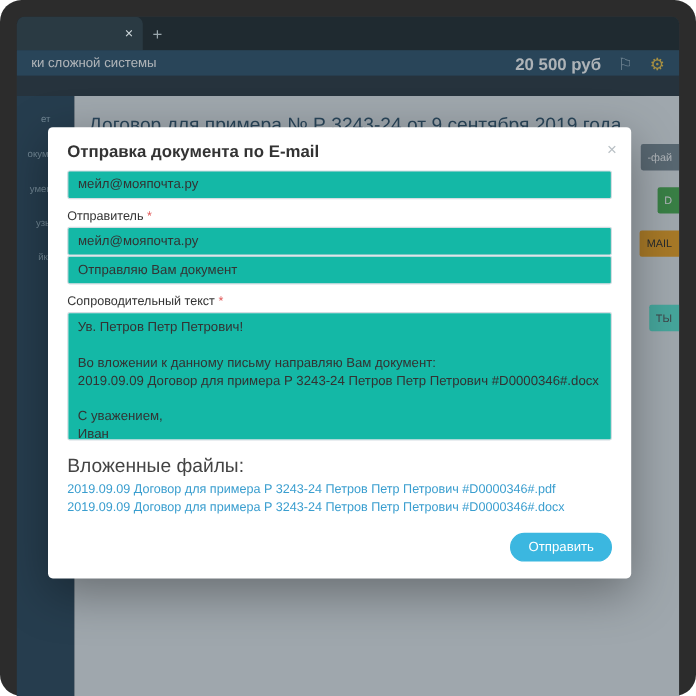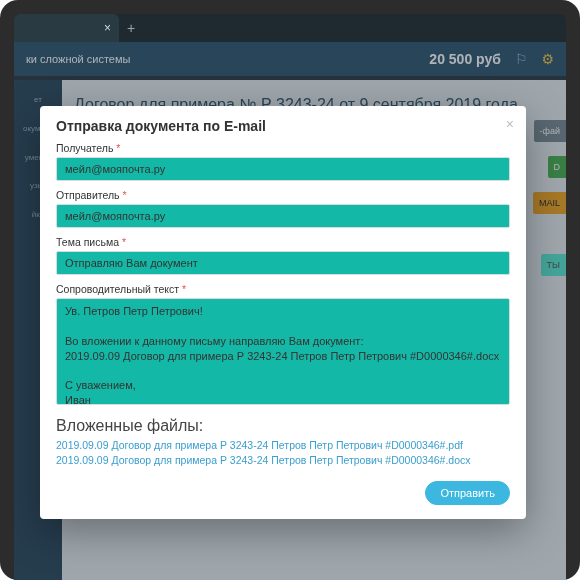--- a/index.html
+++ b/index.html
@@ -35,21 +35,21 @@
     justify-content: flex-end;
     padding-right: 8px;
     border-radius: 6px 6px 0 0;
     margin-left: 0;
   }
   .btab .x { color: #cfd8dc; font-size: 12px; }
   .addtab { color: #9aa7ad; margin-left: 8px; font-size: 14px; }
 
   
   .app-header {
-    height: 34px;
+    height: 21px;
     background: #33566f;
     color: #fff;
     display: flex;
     align-items: center;
     padding: 0 12px;
     font-size: 11px;
     position: relative;
   }
   .price { font-size: 14px; font-weight: 700; margin-left: auto; }
   .hdr-icon { color: #9fb7c6; margin-left: 14px; font-size: 14px; }
@@ -223,27 +223,25 @@
         <div class="side-chip chip4">ТЫ</div>
       </div>
     </div>
 
     <div class="modal-backdrop"></div>
 
     <div class="modal">
       <span class="close">×</span>
       <h2>Отправка документа по E-mail</h2>
 
-      <div class="fld-label"><span>Получатель</span> <span class="req">*</span></div>
       <input class="fld-input" value="мейл@мояпочта.ру" style="">
 
       <div class="fld-label"><span>Отправитель</span> <span class="req">*</span></div>
       <input class="fld-input" value="мейл@мояпочта.ру" style="">
 
-      <div class="fld-label"><span>Тема письма</span> <span class="req">*</span></div>
       <input class="fld-input" value="Отправляю Вам документ" style="">
 
       <div class="fld-label"><span>Сопроводительный текст</span> <span class="req">*</span></div>
       <textarea class="fld-input" style="">Ув. Петров Петр Петрович!
 
 Во вложении к данному письму направляю Вам документ:
 2019.09.09 Договор для примера Р 3243-24 Петров Петр Петрович #D0000346#.docx
 
 С уважением,
 Иван

